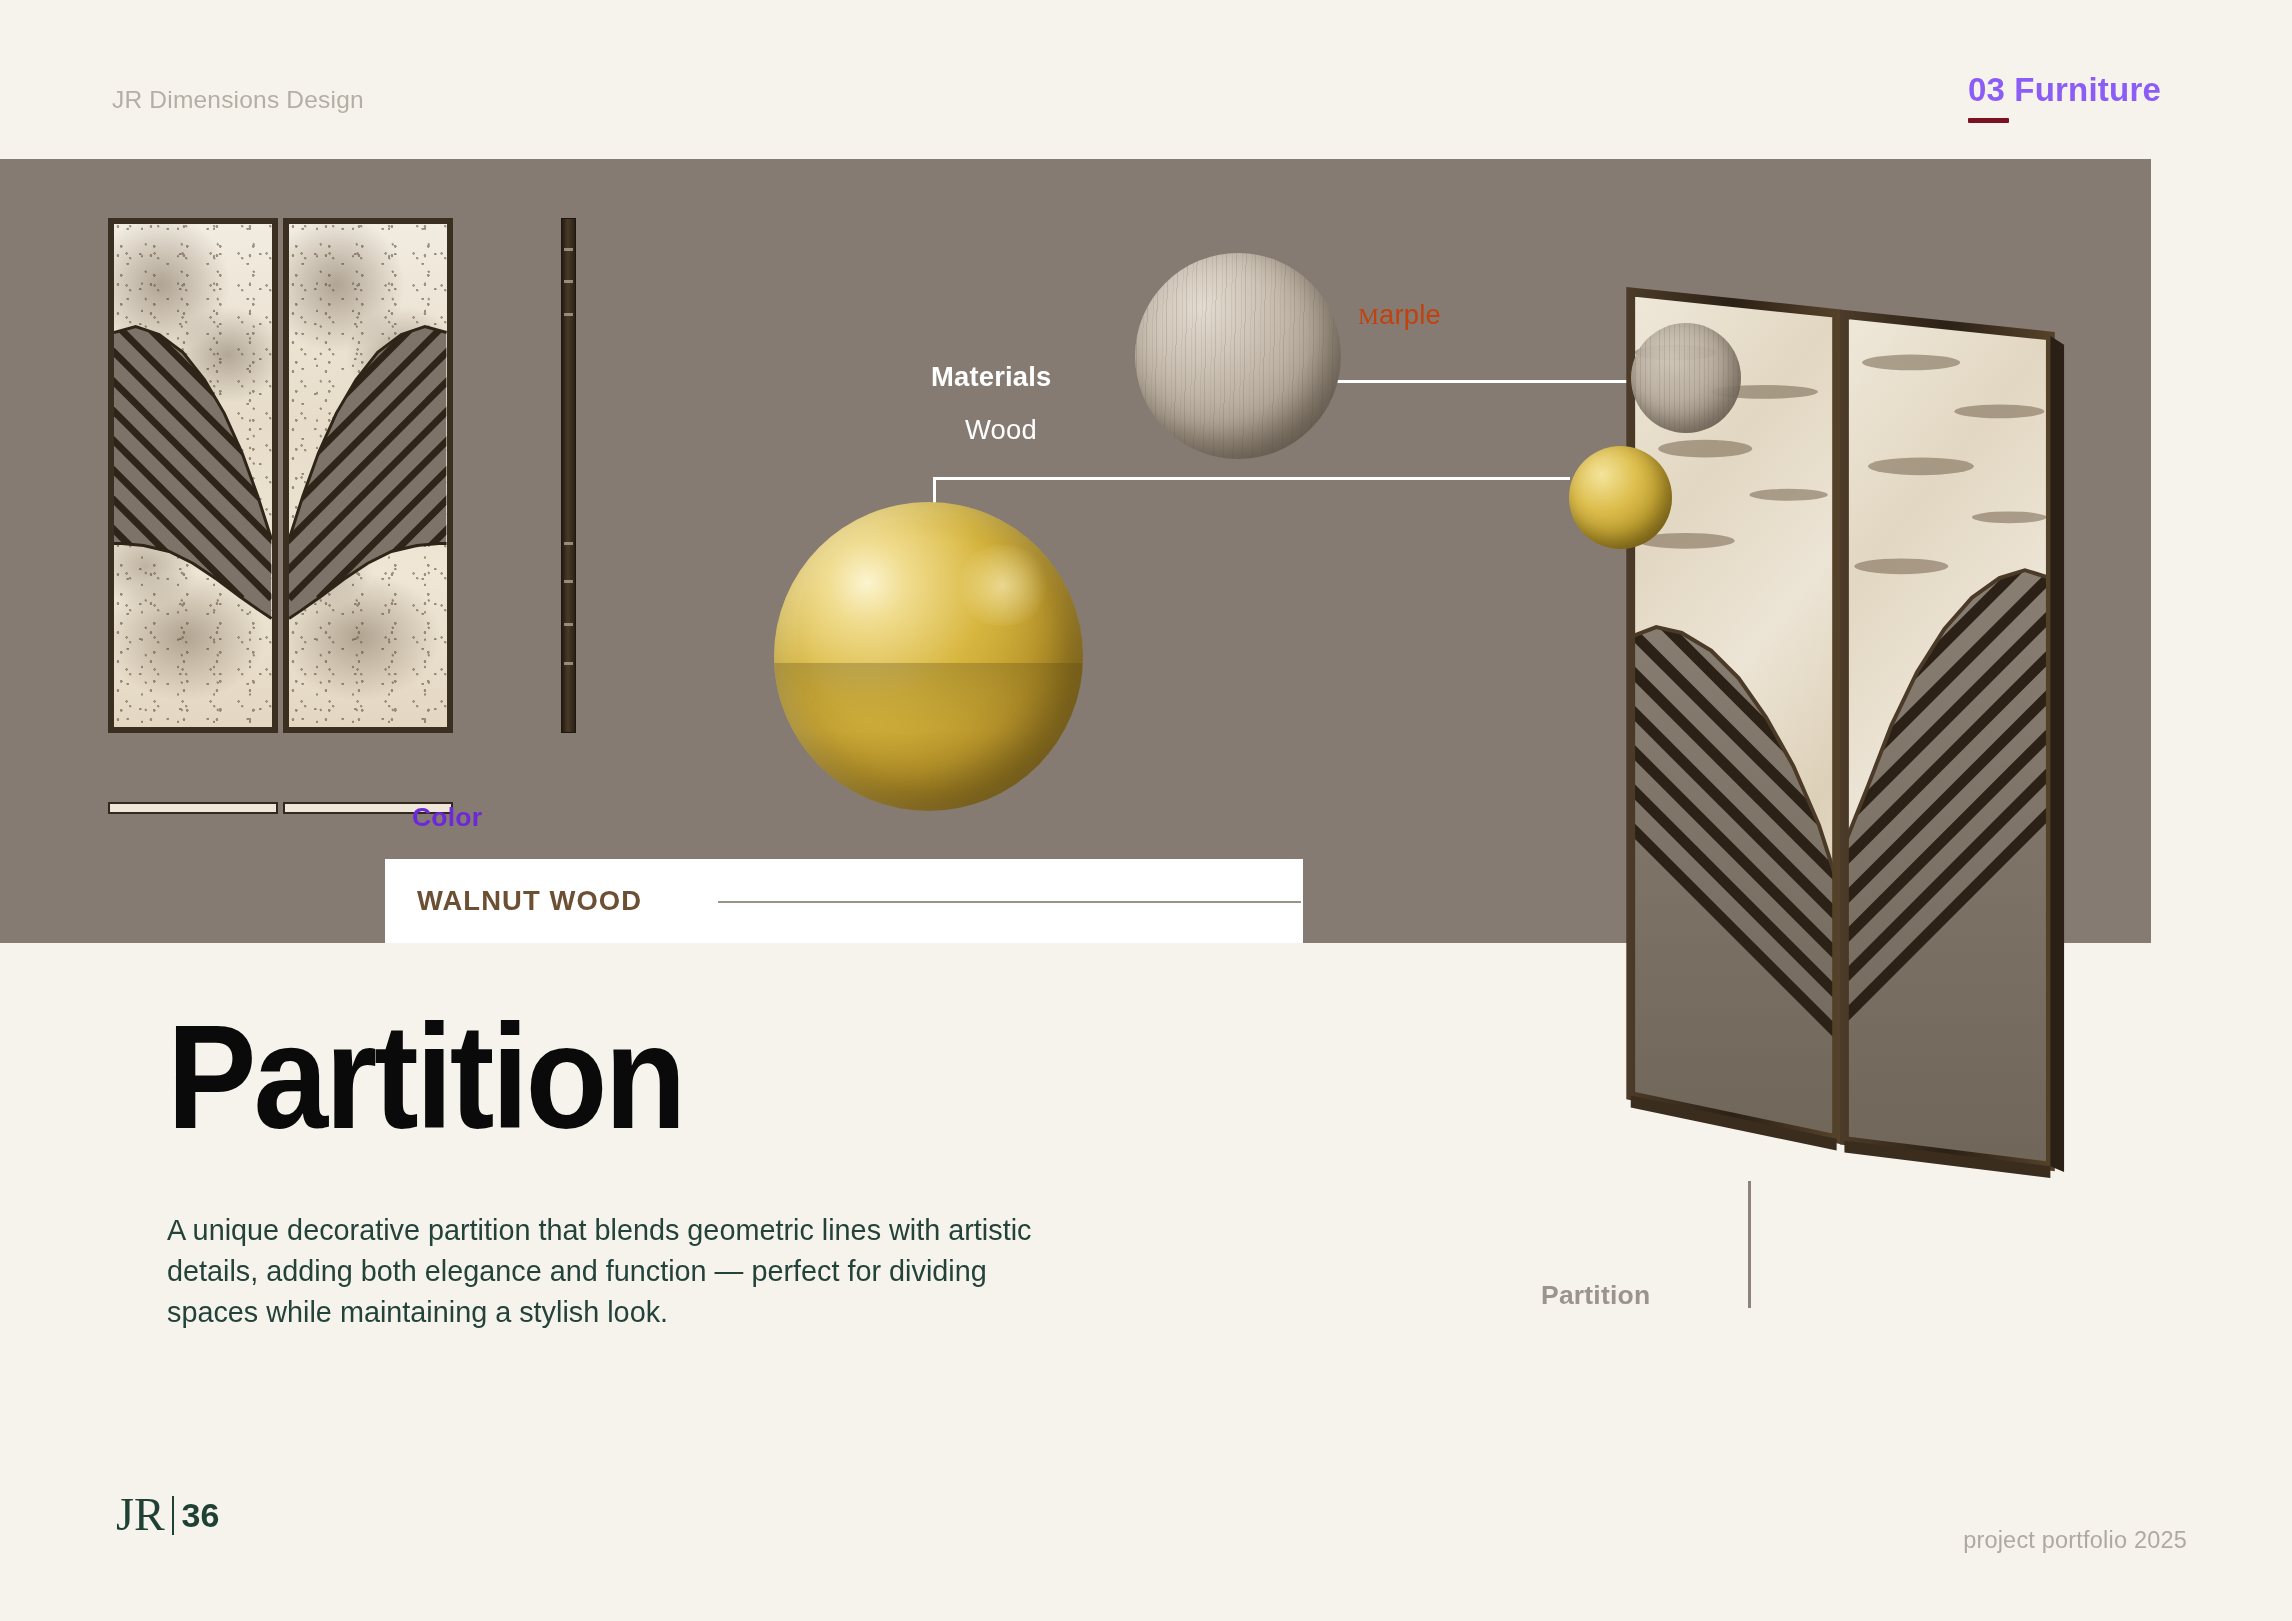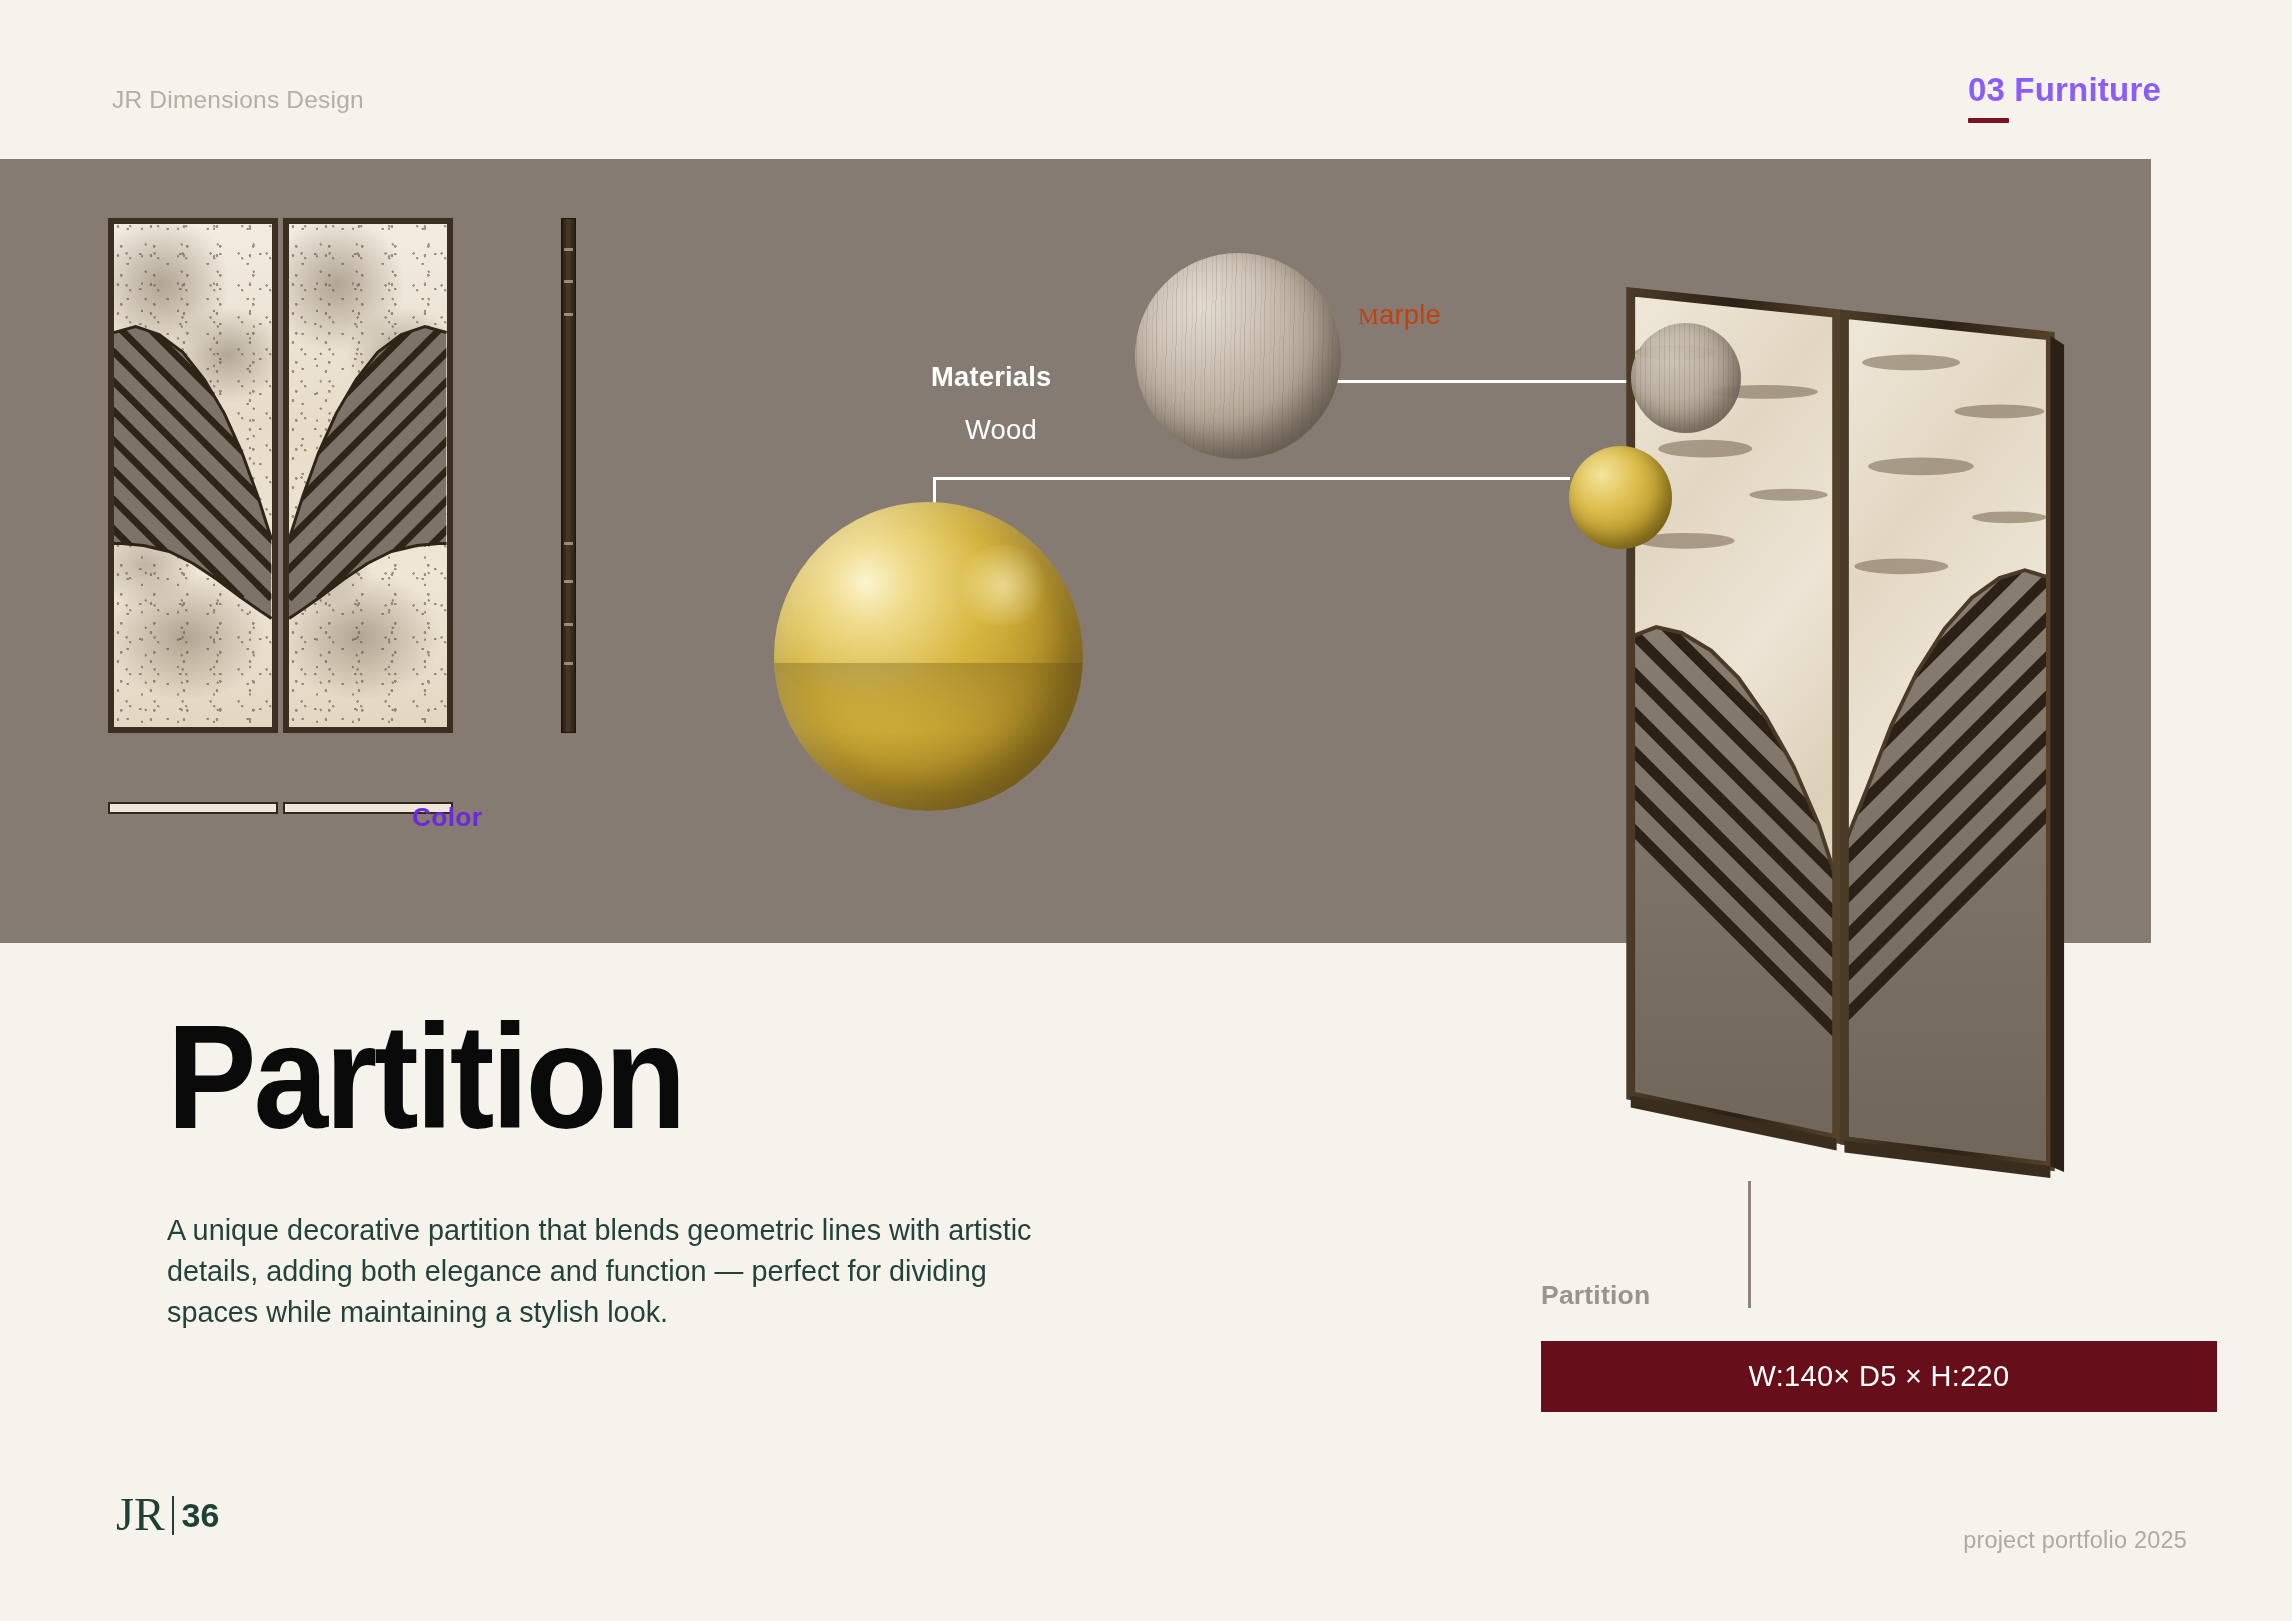--- a/index.html
+++ b/index.html
@@ -366,20 +366,24 @@
 
   <div class="materials-block">
     <div class="materials-title">Materials</div>
     <div class="materials-sub">Wood</div>
   </div>
 
   <div class="marple-label"><span class="cap">M</span><span>arple</span></div>
 
   <div class="color-label">Color</div>
 
+  <div class="color-band">
+    <div class="name">WALNUT WOOD</div>
+    <div class="swatch-rule"></div>
+  </div>
 
   <div class="hero">
     <svg viewBox="0 0 460 960" preserveAspectRatio="none">
       <defs>
         <linearGradient id="travertine" x1="0" y1="0" x2="0.3" y2="1">
           <stop offset="0%" stop-color="#efe8da"></stop>
           <stop offset="30%" stop-color="#e2d7c2"></stop>
           <stop offset="55%" stop-color="#ece4d5"></stop>
           <stop offset="80%" stop-color="#ddd0b8"></stop>
           <stop offset="100%" stop-color="#e8dfcd"></stop>
@@ -479,23 +483,20 @@
     </svg>
   </div>
 
   <div class="sphere sphere-marble-small">
     <div class="grain"></div>
   </div>
   <div class="sphere sphere-gold-small"></div>
 
   <div class="dim-leader"></div>
   <div class="dim-label">Partition</div>
-  <div class="dim-badge">
-    <span>W:140× D5 × H:220</span>
-  </div>
 
   <div class="headline">Partition</div>
   <div class="body-copy">A unique decorative partition that blends geometric lines with artistic details, adding both elegance and function — perfect for dividing spaces while maintaining a stylish look.</div>
 
   <div class="footer-logo">
     <span class="jr">JR</span>
     <span class="bar"></span>
     <span class="pg">36</span>
   </div>
   <div class="footer-right">project portfolio  2025</div>

